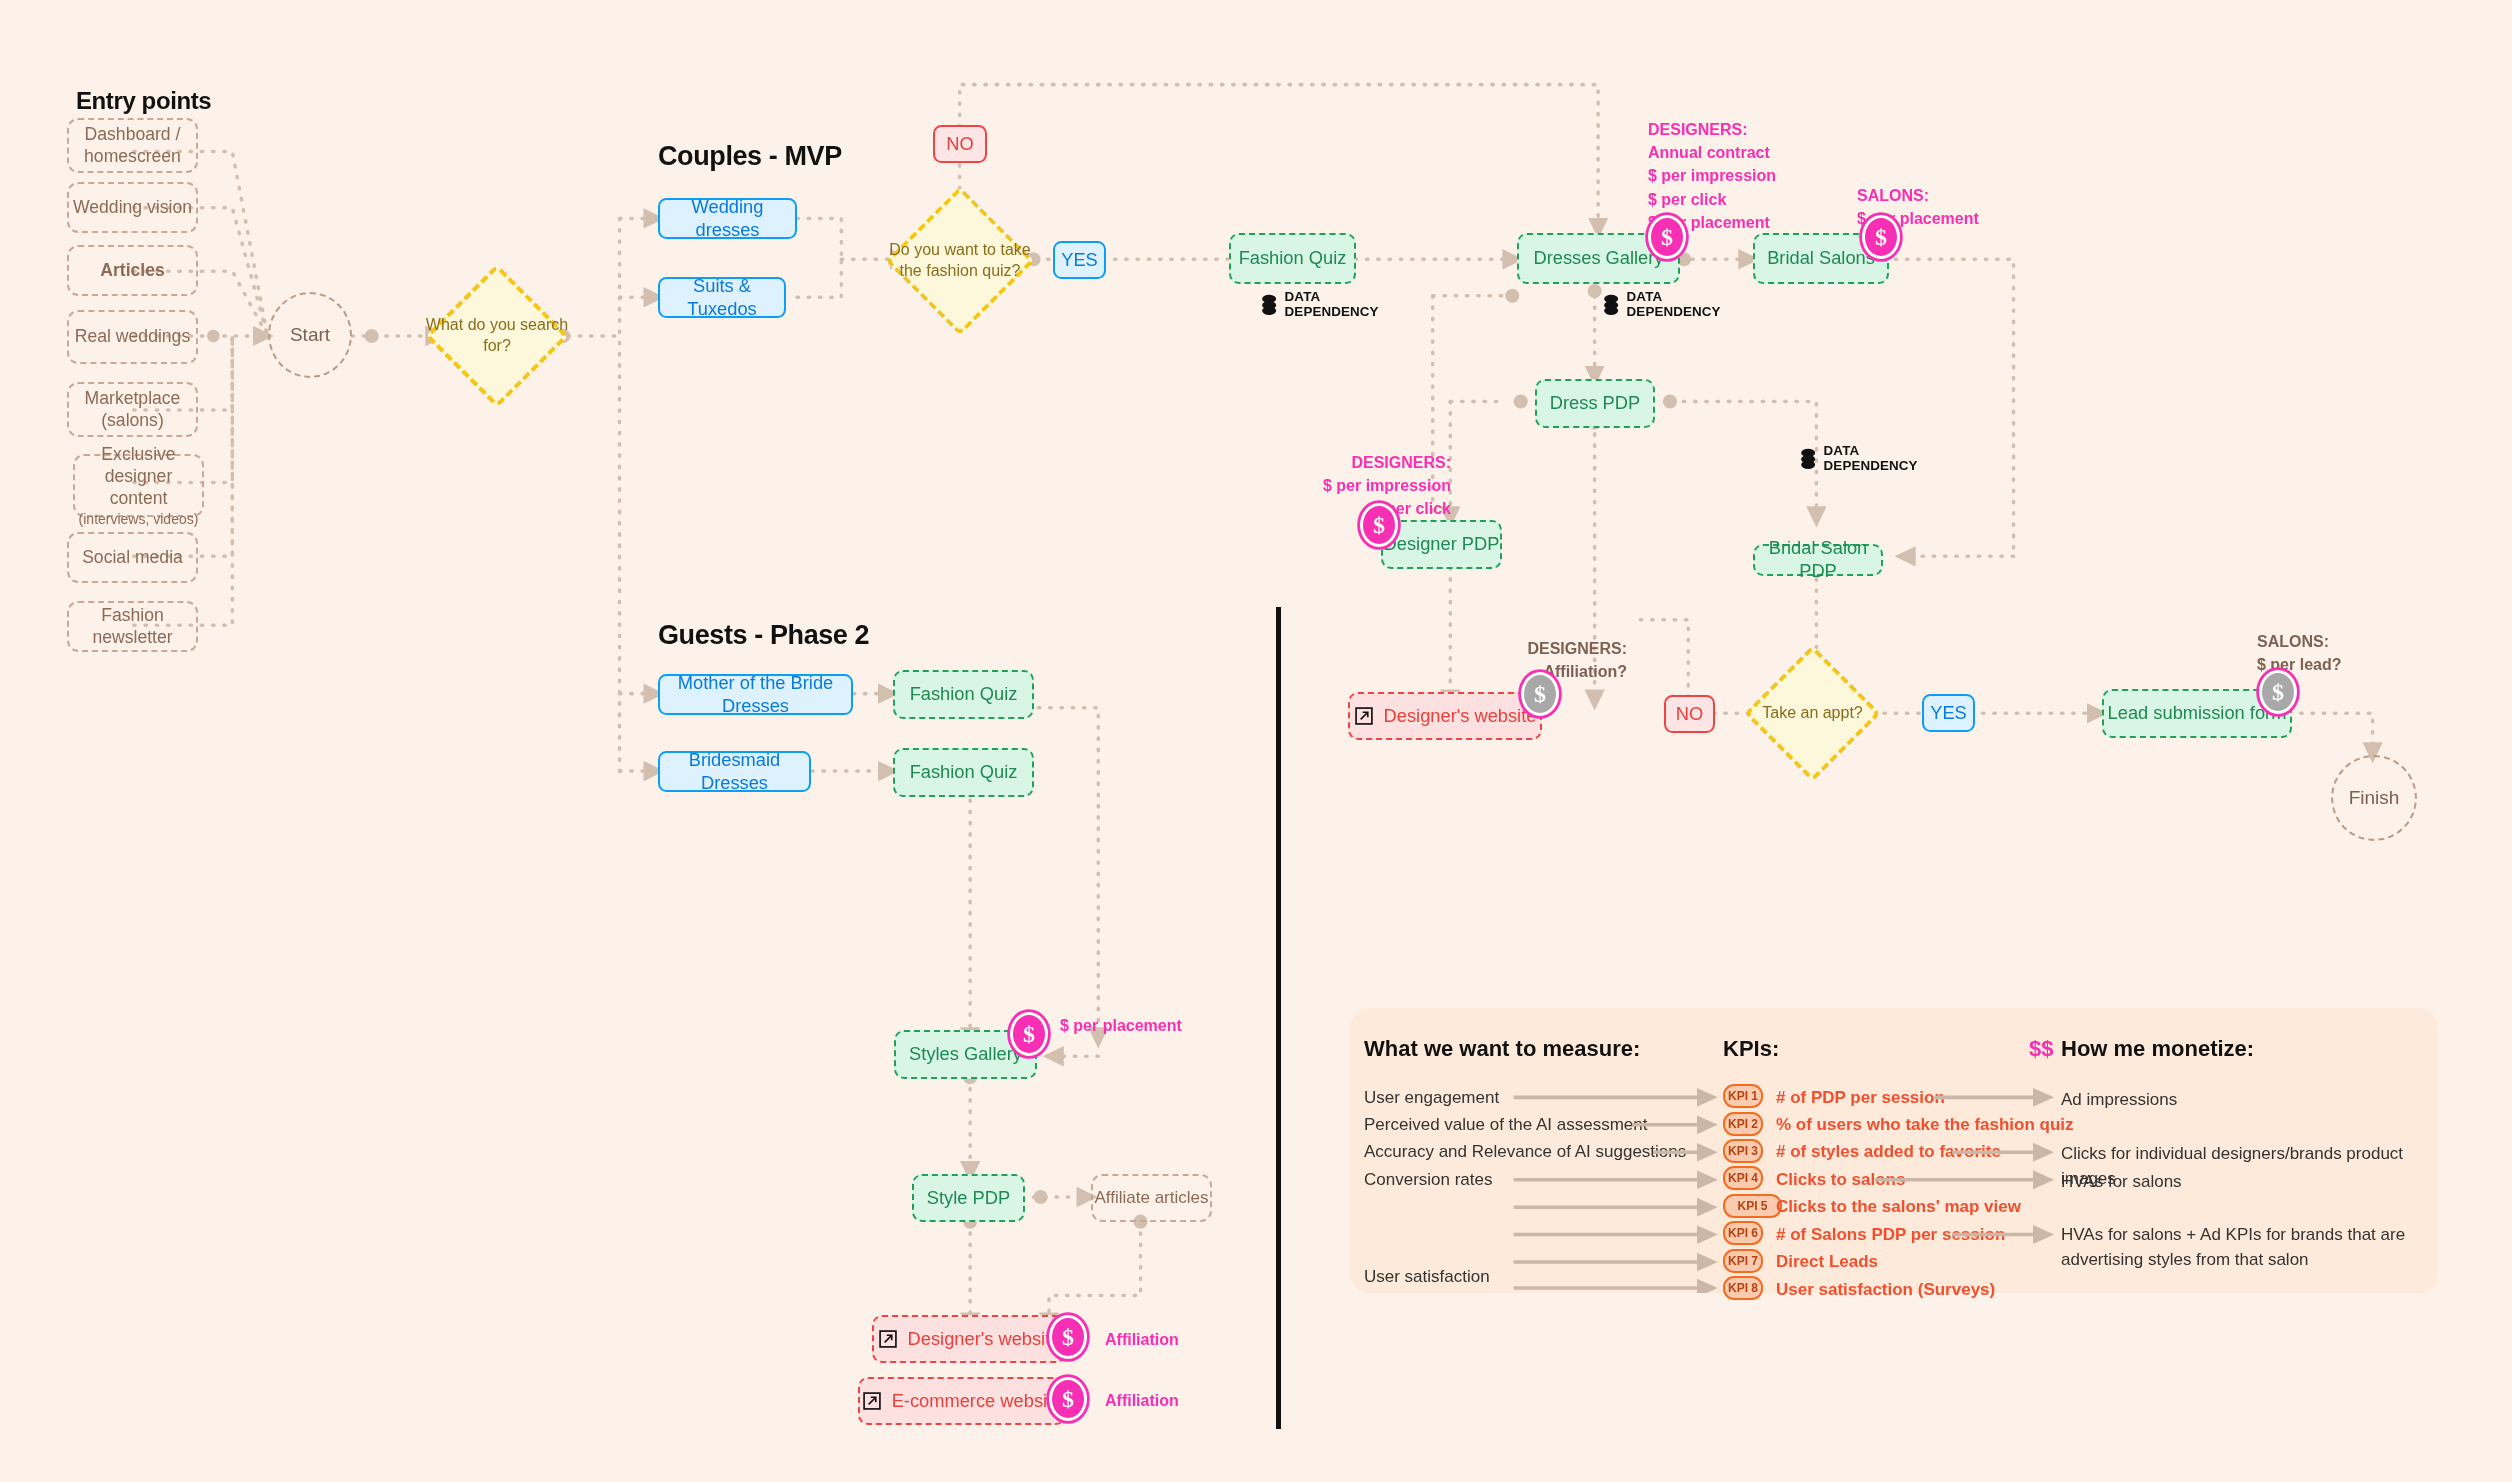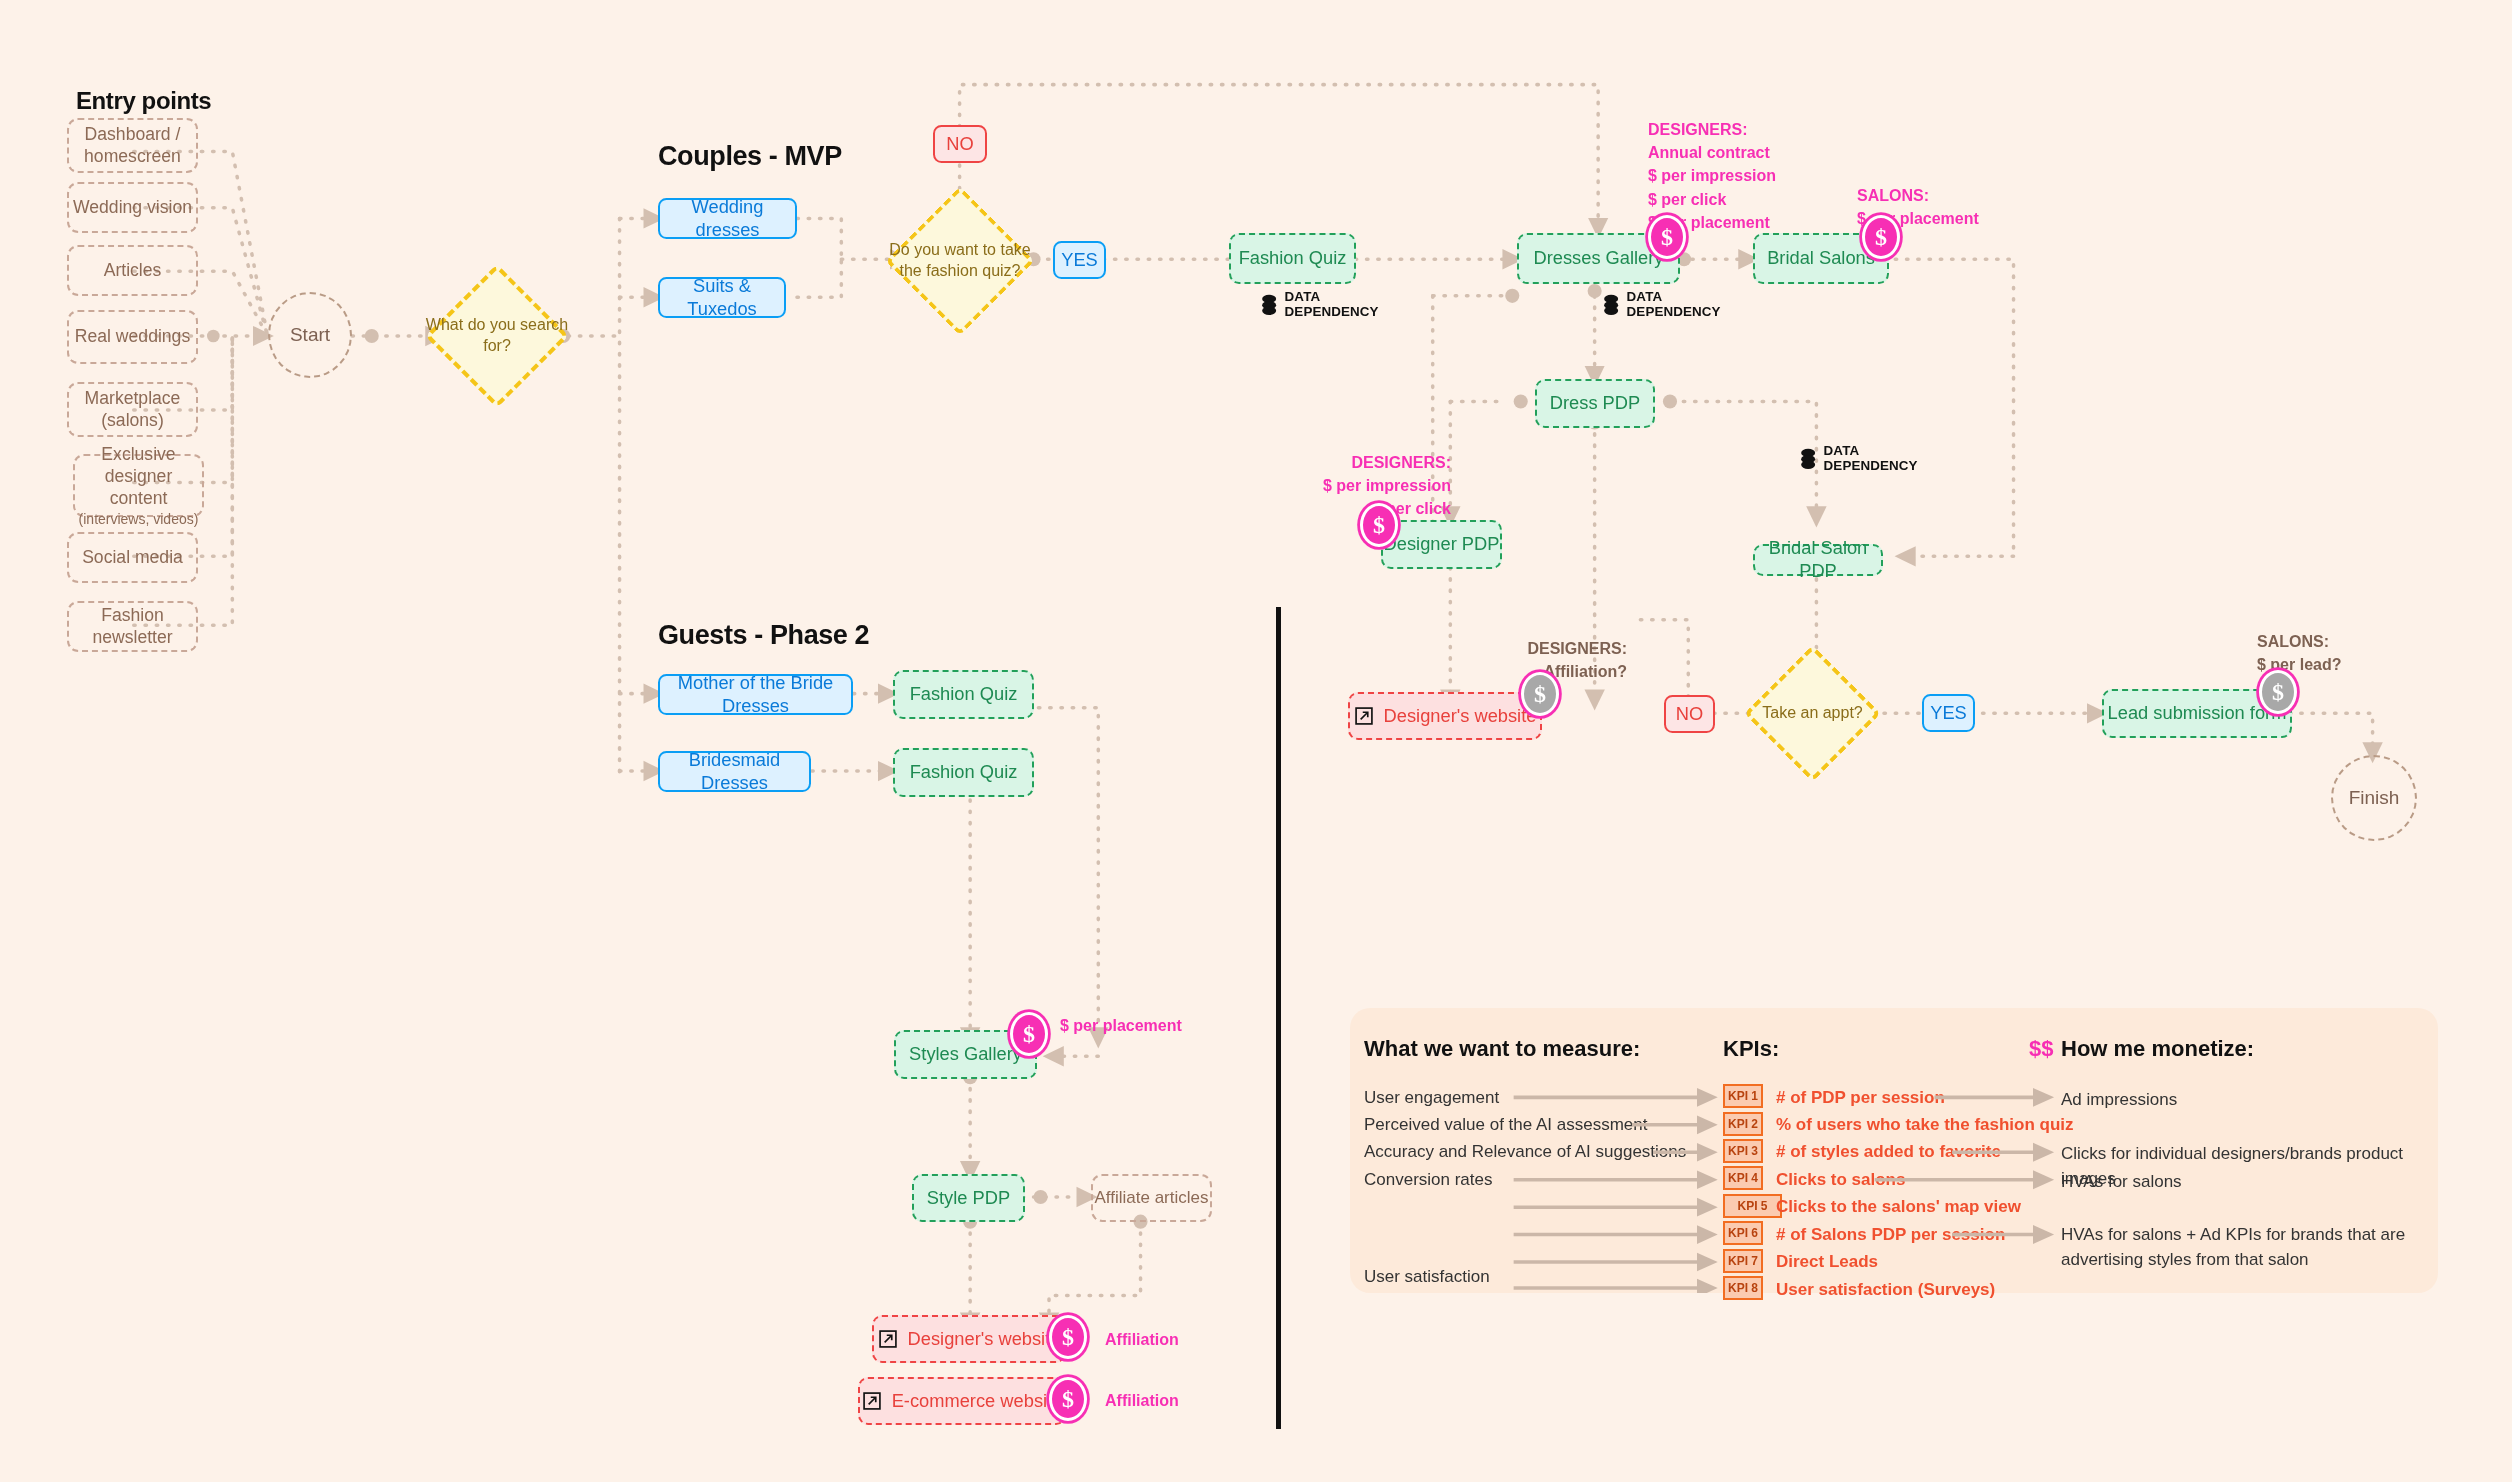--- a/index.html
+++ b/index.html
@@ -91,21 +91,21 @@
   #divider{position:absolute;background:#111;}
 
   
   #kpi-panel{
     position:absolute;background:#fdeada;border-radius:20px;box-sizing:border-box;
   }
   .panel-h{position:absolute;font-size:22px;font-weight:bold;color:#111;}
   .measure-label{position:absolute;font-size:17px;color:#333;}
   .kpi-badge{
     position:absolute;border:2.1px solid #f26d21;background:#fbcbb0;color:#b8430f;
-    border-radius:0;font-size:12px;font-weight:bold;
+    border-radius:11px;font-size:12px;font-weight:bold;
     display:flex;align-items:center;justify-content:center;box-sizing:border-box;
   }
   .kpi-text{position:absolute;font-size:17px;font-weight:bold;color:#f0502f;}
   .mon-text{position:absolute;font-size:17px;color:#333;line-height:1.45;}
   #dollar-mark{position:absolute;font-size:22px;font-weight:bold;color:#f72fb4;}
 </style>
 </head>
 <body>
 
 <div id="canvas">
@@ -222,21 +222,21 @@
   </svg>
 
   <div class="section-title" id="entry-title" style="left:76px;top:87px;">Entry points</div>
 
   <div class="node entry" style="left:67px;top:118px;width:131px;height:55px;">
     <span class="lbl">Dashboard / homescreen</span>
   </div>
   <div class="node entry" style="left:67px;top:182px;width:131px;height:51px;">
     <span class="lbl">Wedding vision</span>
   </div>
-  <div class="node entry" style="left:67px;top:245px;width:131px;height:51px;">
+  <div class="node entry" style="left:67px;top:245px;width:131px;height:51px;font-weight:bold;">
     <span class="lbl">Articles</span>
   </div>
   <div class="node entry" style="left:67px;top:310px;width:131px;height:54px;">
     <span class="lbl">Real weddings</span>
   </div>
   <div class="node entry" style="left:67px;top:382px;width:131px;height:55px;">
     <span class="lbl">Marketplace (salons)</span>
   </div>
   <div class="node entry" style="left:67px;top:454px;width:131px;height:63px;flex-direction:column;margin-left:6px;">
     <span class="lbl">Exclusive designer content</span>

